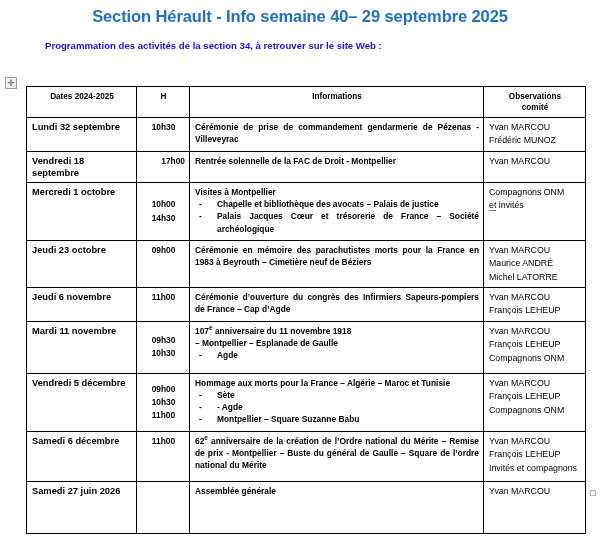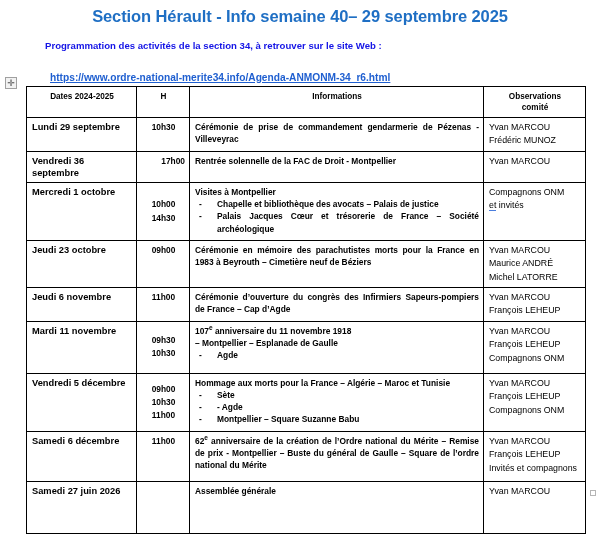--- a/index.html
+++ b/index.html
@@ -174,23 +174,20 @@
 </style>
 </head>
 <body>
 
 <div class="page">
 
   <div class="doc-title">Section Hérault - Info semaine 40– 29 septembre 2025</div>
 
   <div class="subtitle-line">Programmation des activités de la section 34, à retrouver sur le site Web :</div>
 
-  <div class="url-line">
-    <span class="url-link">https://www.ordre-national-merite34.info/Agenda-ANMONM-34_r6.html</span>
-  </div>
 
   <div class="table-handle">✛</div>
 
   <div class="table-wrap">
     <table class="agenda">
       <colgroup>
         <col class="c-date">
           <col class="c-h">
           <col class="c-info">
           <col class="c-obs">
@@ -201,34 +198,34 @@
           <th>H</th>
           <th>Informations</th>
           <th class="obs-head">
             <span>Observations</span><br>
             <span>comité</span>
           </th>
         </tr>
       </thead>
       <tbody id="agenda-body">
           <tr style="height: 30px;">
-            <td class="date-cell">Lundi 29 septembre</td>
+            <td class="date-cell">Lundi 32 septembre</td>
             <td class="h-cell">
               <span style="display: block;">10h30</span>
             </td>
             <td class="info-cell">
               <span class="info-line justify">Cérémonie de prise de commandement gendarmerie de Pézenas - Villeveyrac</span>
             </td>
             <td class="obs-cell">
               <span class="obs-line">Yvan MARCOU</span>
               <span class="obs-line">Frédéric MUNOZ</span>
             </td>
           </tr>
           <tr style="height: 30px;">
-            <td class="date-cell">Vendredi 36 septembre</td>
+            <td class="date-cell">Vendredi 18 septembre</td>
             <td class="h-cell">
               <span style="display: block; text-align: right;">17h00</span>
             </td>
             <td class="info-cell">
               <span class="info-line">Rentrée solennelle de la FAC de Droit - Montpellier</span>
             </td>
             <td class="obs-cell">
               <span class="obs-line">Yvan MARCOU</span>
             </td>
           </tr>

